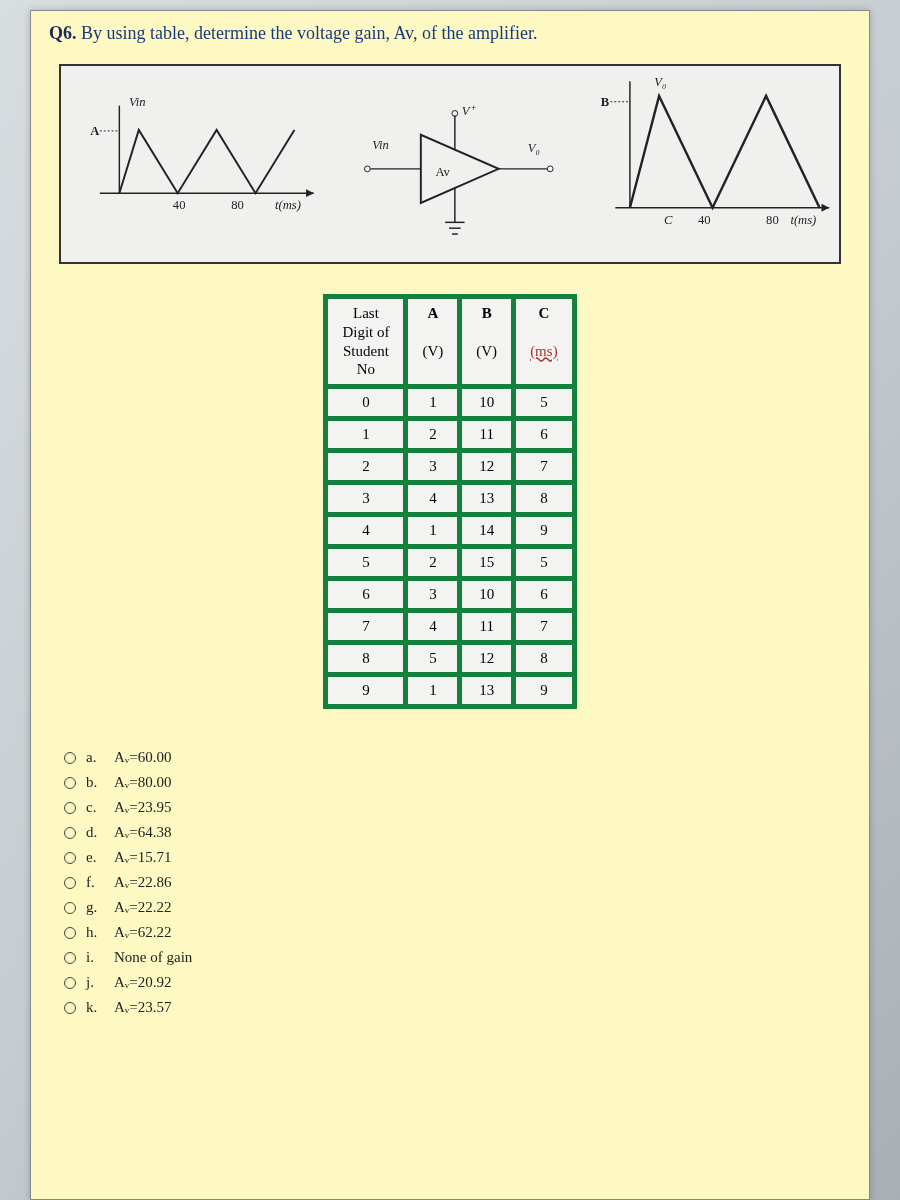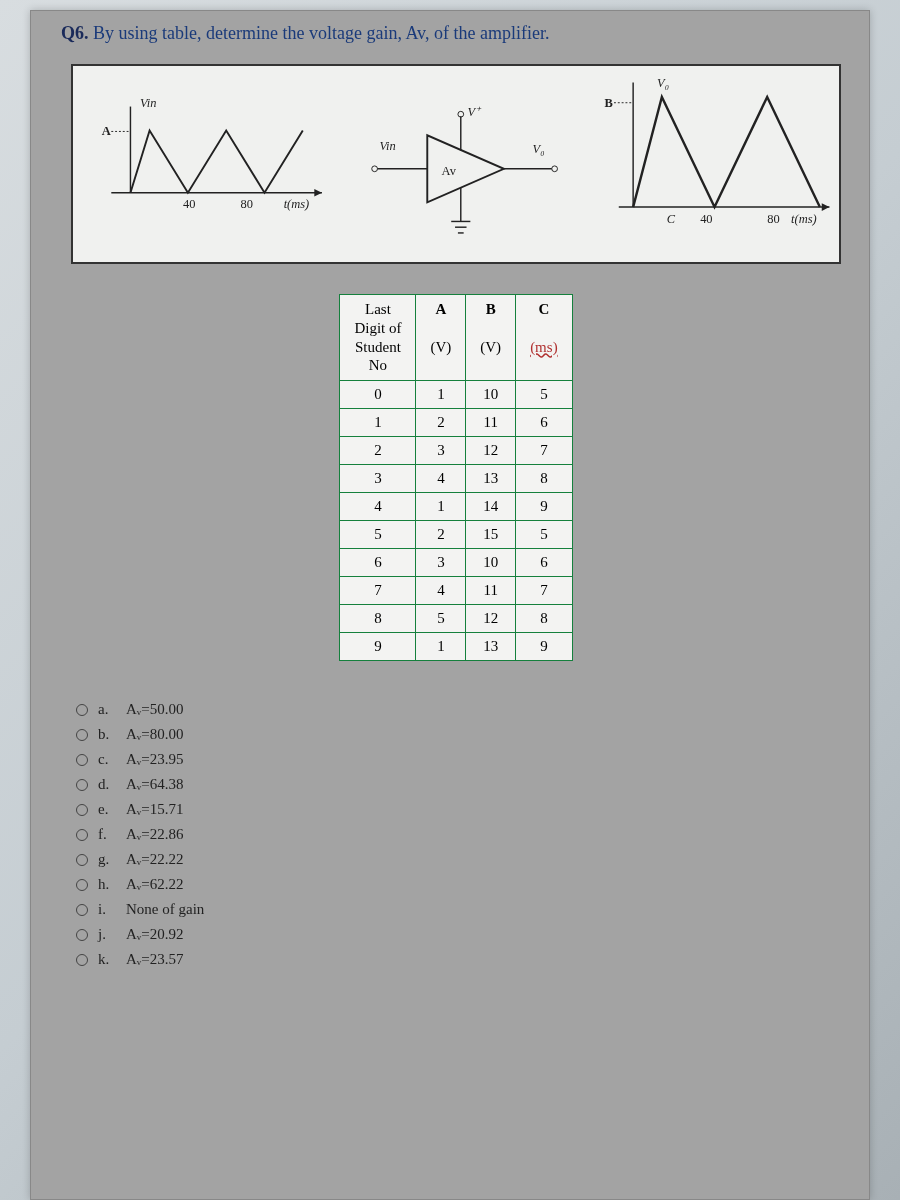--- a/index.html
+++ b/index.html
@@ -10,23 +10,23 @@
     font-family: "Times New Roman", serif;
     position: relative;
     overflow: hidden;
   }
   .page {
     position: absolute;
     top: 10px;
     left: 30px;
     right: 30px;
     bottom: 0;
-    background: #a3a3a3;
+    background: #fef9c3;
     border: 1px solid #888;
-    padding: 12px 18px 30px 30px;
+    padding: 12px 18px 30px 18px;
     box-shadow: 0 0 8px rgba(0,0,0,0.2);
   }
   .question-title {
     font-size: 18px;
     color: #1a3a7a;
     font-weight: normal;
     margin-bottom: 20px;
   }
   .q-prefix { font-weight: bold; color: #1a2a5a; }
   .diagram-box {
@@ -36,21 +36,21 @@
     background: #f0f1ef;
     position: relative;
   }
   .data-table {
     border-collapse: collapse;
     margin: 0 auto 40px auto;
     font-family: "Times New Roman", serif;
     background: #f3f3f2;
   }
   .data-table th, .data-table td {
-    border: 1px solid #15803d;
+    border: 5px solid #15803d;
     padding: 5px 14px;
     text-align: center;
     font-size: 15px;
     vertical-align: middle;
   }
   .data-table th {
     font-weight: normal;
     background: #f3f3f2;
   }
   .header-label { line-height: 1.25; }
@@ -239,21 +239,21 @@
           <td>13</td>
           <td>9</td>
         </tr>
       </tbody>
   </table>
 
   <div class="options" id="options-list">
       <div class="option-row">
         <span class="radio"></span>
         <span class="opt-letter">a.</span>
-        <span>Aᵥ=50.00</span>
+        <span>Aᵥ=60.00</span>
       </div>
       <div class="option-row">
         <span class="radio"></span>
         <span class="opt-letter">b.</span>
         <span>Aᵥ=80.00</span>
       </div>
       <div class="option-row">
         <span class="radio"></span>
         <span class="opt-letter">c.</span>
         <span>Aᵥ=23.95</span>

